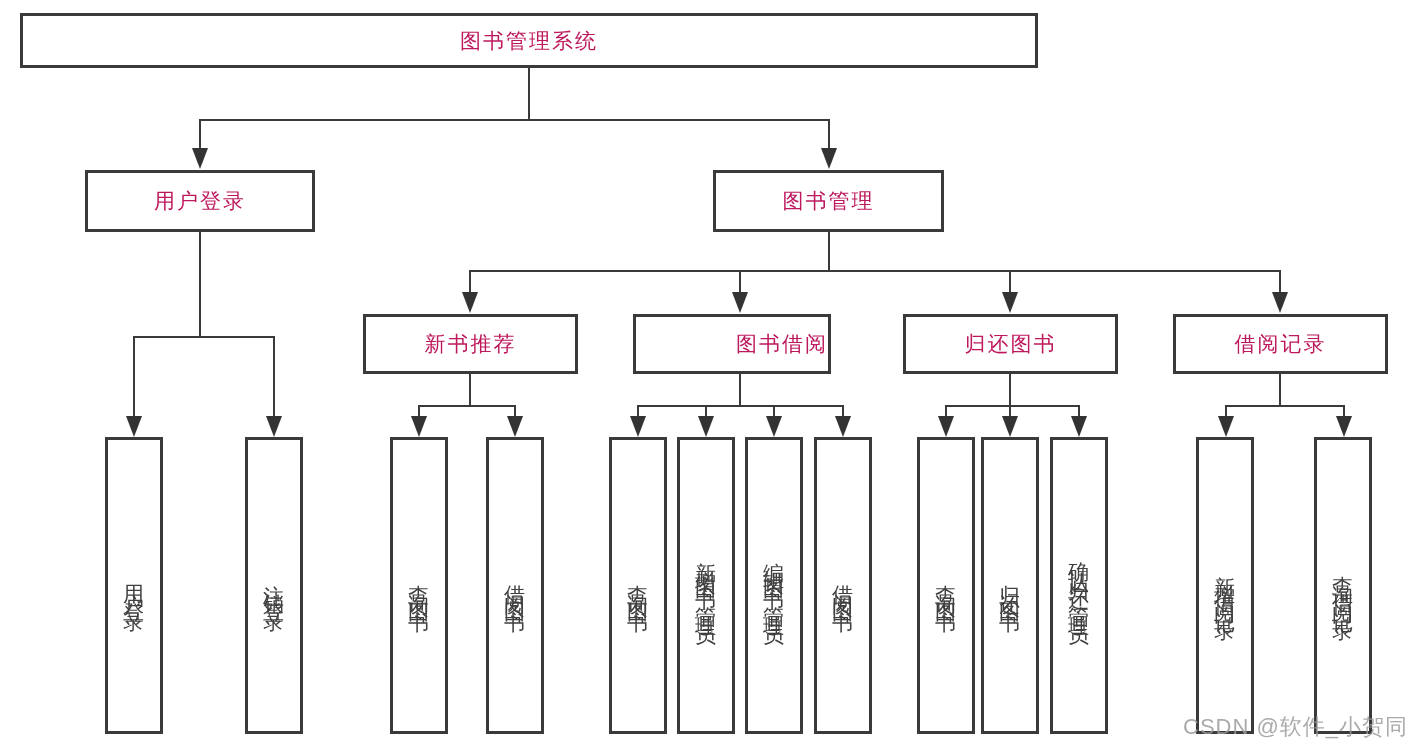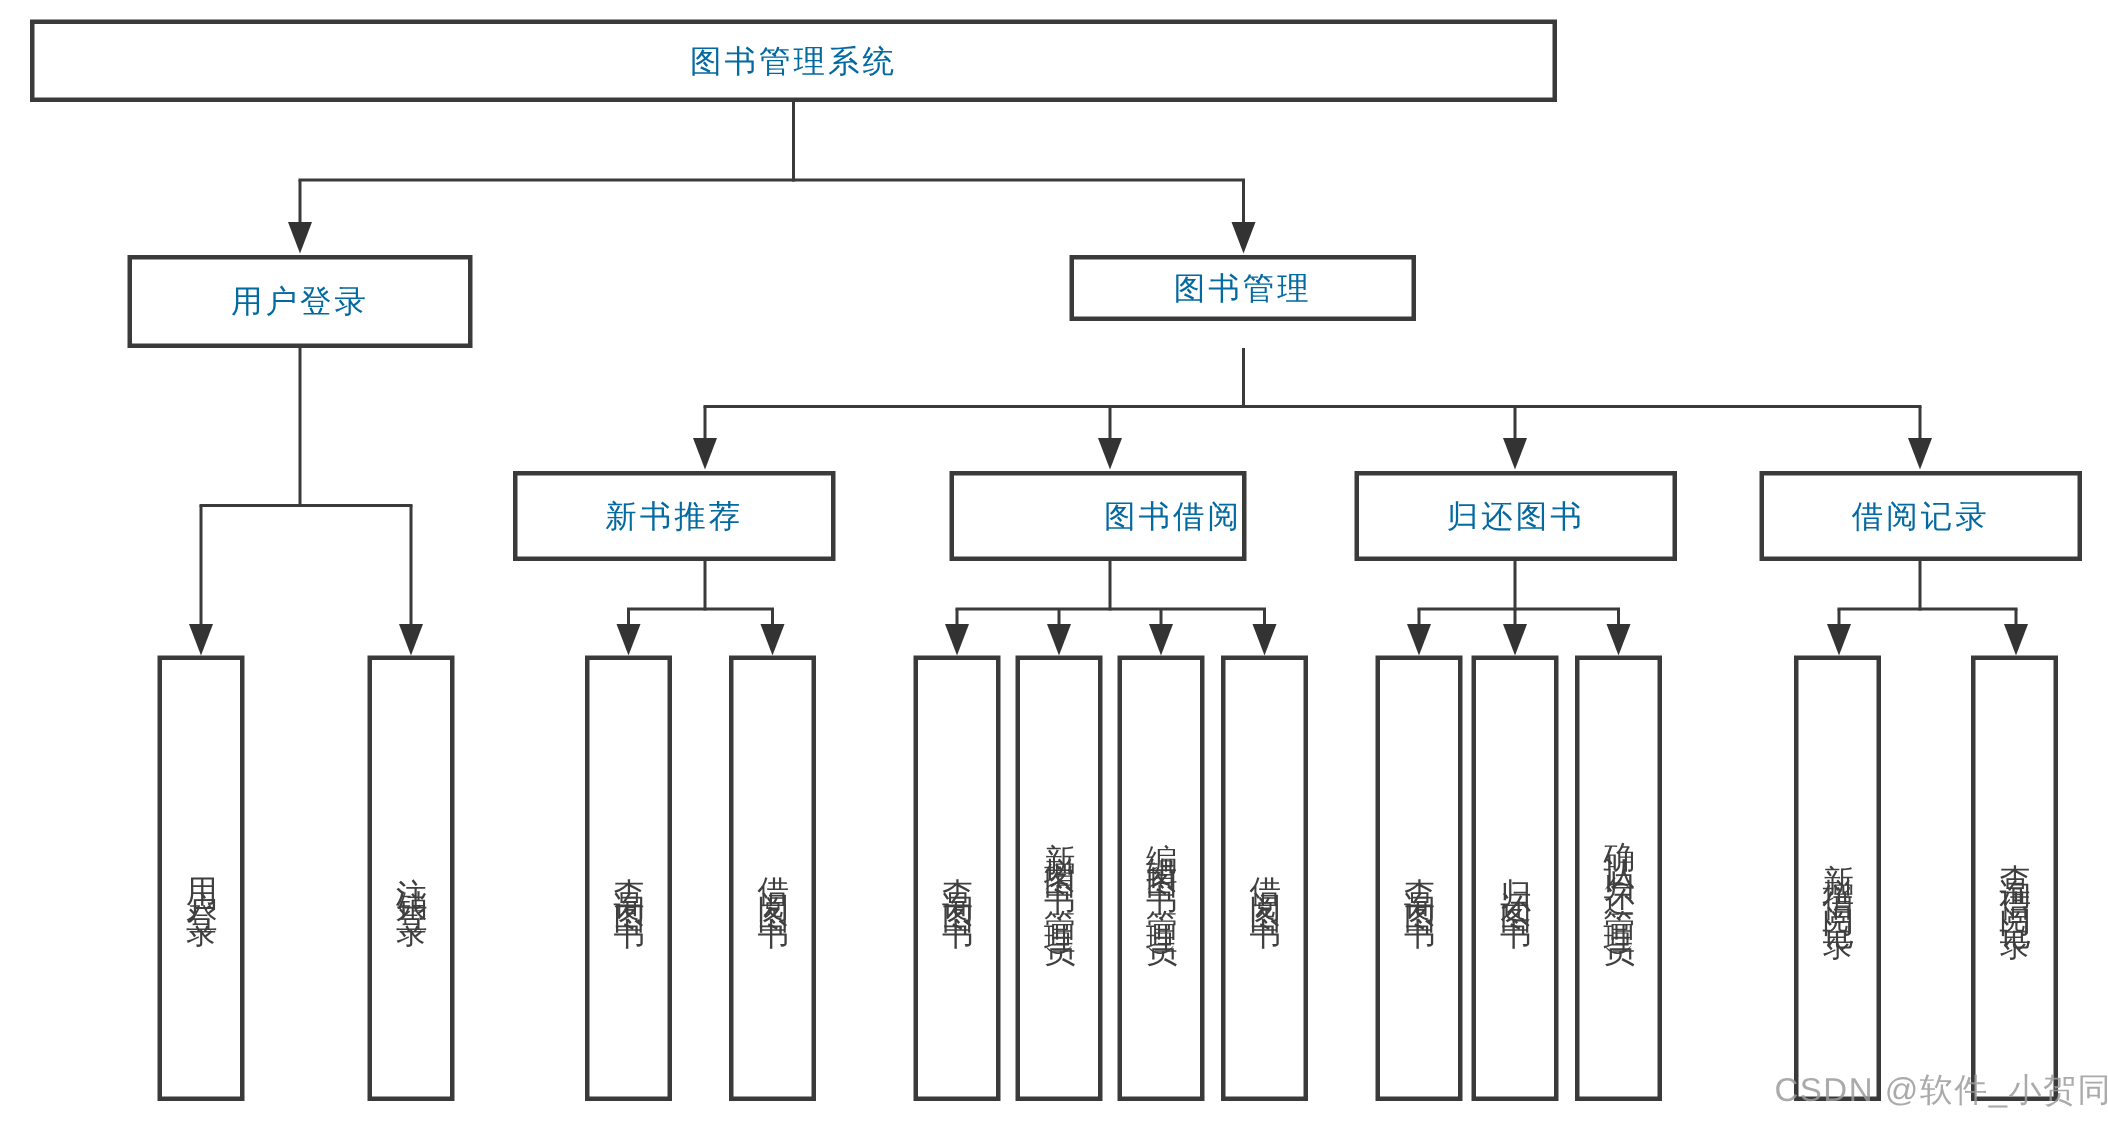--- a/index.html
+++ b/index.html
@@ -4,21 +4,21 @@
 <style>
   html,body{margin:0;padding:0;background:#fff;}
   .canvas{
     position:relative;width:1405px;height:747px;background:#ffffff;overflow:hidden;
     font-family:"Liberation Sans","DejaVu Sans",sans-serif;color:#3f3f3f;
   }
   .box{
     position:absolute;border:3px solid #3a3a3a;background:#ffffff;
     display:flex;align-items:center;justify-content:center;box-sizing:border-box;
   }
-  .hlabel{font-size:21px;letter-spacing:2px;white-space:nowrap;color:#0369a1;}
+  .hlabel{font-size:21px;letter-spacing:2px;white-space:nowrap;color:#be185d;}
   .vlabel{
     writing-mode:vertical-lr;text-orientation:mixed;
     font-size:21px;letter-spacing:9px;line-height:1.1;color:#3f3f3f;white-space:nowrap;
   }
   .vline{position:absolute;width:2px;background:#3a3a3a;}
   .hline{position:absolute;height:2px;background:#3a3a3a;}
   .arrow{position:absolute;width:2px;background:#3a3a3a;}
   .arrow::after{
     content:"";position:absolute;left:-7px;bottom:-21px;width:0;height:0;
     border-left:8px solid transparent;border-right:8px solid transparent;
@@ -34,25 +34,25 @@
 
 <div class="canvas">
 
   <div class="box" style="left:20px;top:13px;width:1018px;height:55px;">
     <span class="hlabel">图书管理系统</span>
   </div>
 
   <div class="box" style="left:85px;top:170px;width:230px;height:62px;">
     <span class="hlabel">用户登录</span>
   </div>
-  <div class="box" style="left:713px;top:170px;width:231px;height:44px;text-align:center;">
+  <div class="box" style="left:713px;top:170px;width:231px;height:62px;text-align:center;">
     <span class="hlabel">图书管理</span>
   </div>
 
-  <div class="box" style="left:342px;top:314px;width:215px;height:60px;">
+  <div class="box" style="left:363px;top:314px;width:215px;height:60px;">
     <span class="hlabel">新书推荐</span>
   </div>
   <div class="box" style="left:633px;top:314px;width:198px;height:60px;justify-content:flex-end;">
     <span class="hlabel">图书借阅</span>
   </div>
   <div class="box" style="left:903px;top:314px;width:215px;height:60px;">
     <span class="hlabel">归还图书</span>
   </div>
   <div class="box" style="left:1173px;top:314px;width:215px;height:60px;">
     <span class="hlabel">借阅记录</span>

